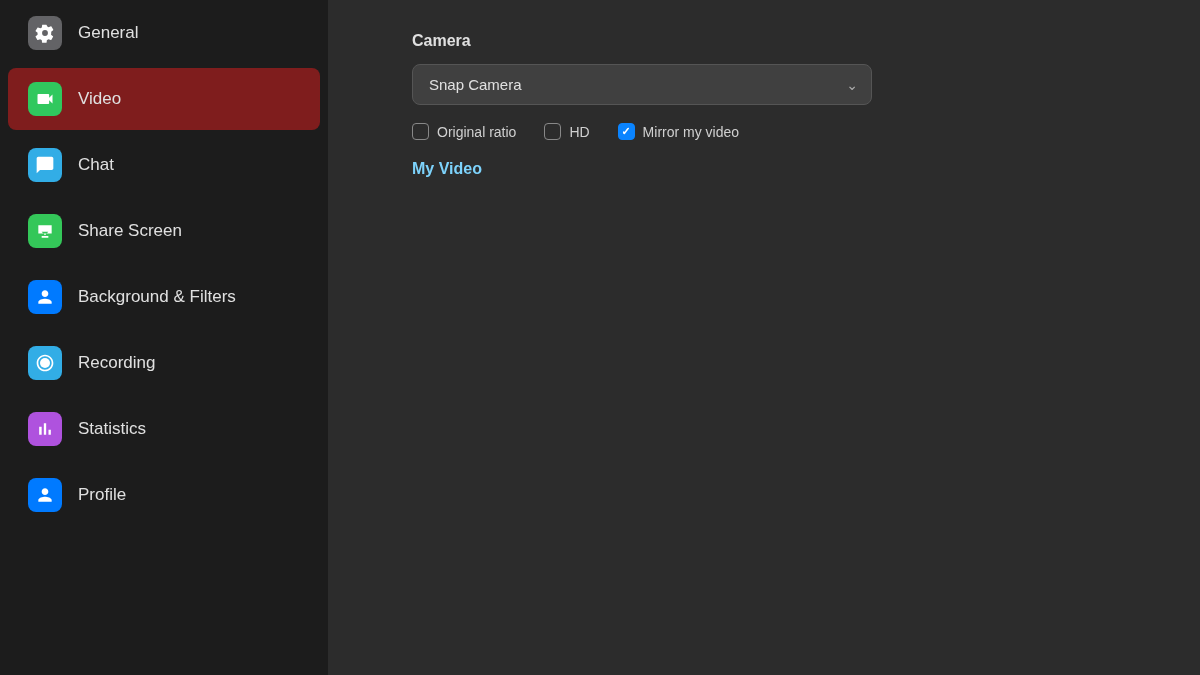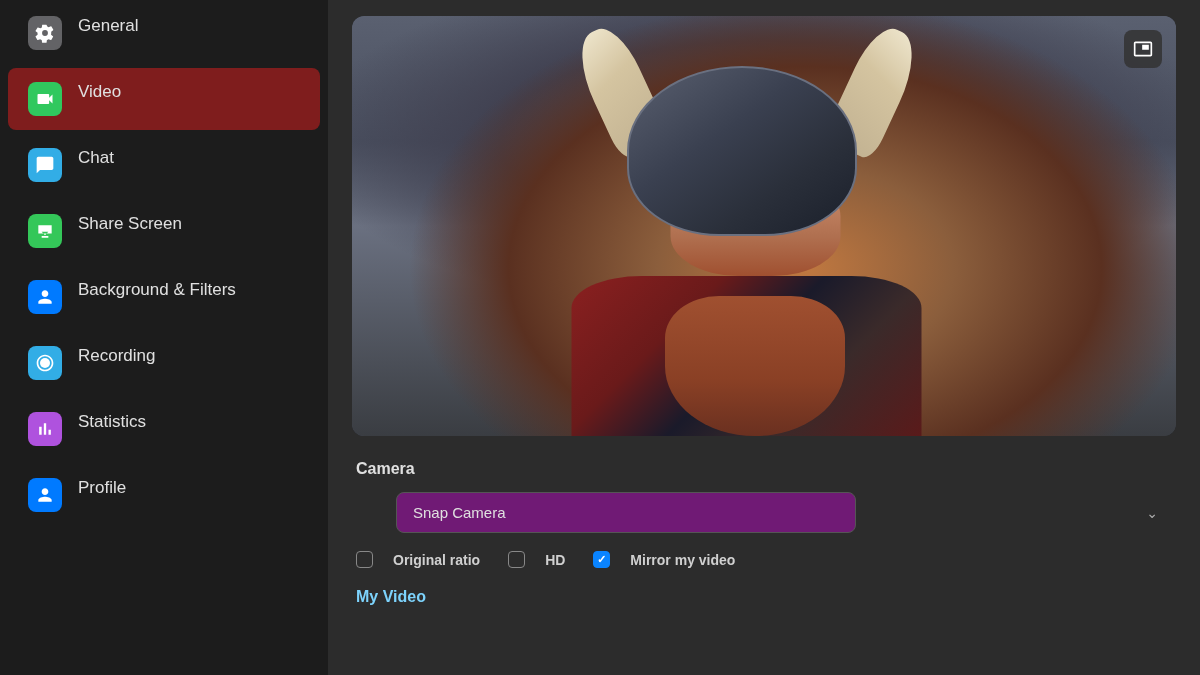--- a/index.html
+++ b/index.html
@@ -17,21 +17,21 @@
       width: 328px;
       min-width: 328px;
       background: #1c1c1c;
       display: flex;
       flex-direction: column;
       padding-top: 0;
     }
 
     .sidebar-item {
       display: flex;
-      align-items: flex-start;
+      align-items: center;
       gap: 16px;
       padding: 14px 20px;
       cursor: pointer;
       border-radius: 8px;
       margin: 2px 8px;
       color: #e0e0e0;
       font-size: 17px;
       font-weight: 400;
     }
 
@@ -57,23 +57,23 @@
     .icon-blue    { background: #007aff; }
     .icon-purple  { background: #af52de; }
     .icon-indigo  { background: #5856d6; }
     .icon-cyan    { background: #32ade6; }
 
     
     .main {
       flex: 1;
       background: #2c2c2c;
       display: flex;
-      flex-direction: column;
+      flex-direction: row;
       overflow-y: auto;
-      padding: 0;
+      padding: 8px;
     }
 
     .video-preview-container {
       position: relative;
       margin: 16px 24px 0 24px;
       border-radius: 12px;
       overflow: hidden;
       background: #000;
       height: 420px;
     }
@@ -246,29 +246,28 @@
     }
 
     .camera-select-wrapper {
       position: relative;
       margin-bottom: 18px;
     }
 
     .camera-select {
       width: 460px;
       padding: 11px 16px;
-      background: #701a75;
+      background: #404040;
       border: 1px solid #555;
       border-radius: 8px;
       color: #e0e0e0;
       font-size: 15px;
       appearance: none;
       cursor: pointer;
       outline: none;
-      margin-left: 40px;
     }
 
     .select-chevron {
       position: absolute;
       right: 14px;
       top: 50%;
       transform: translateY(-50%);
       color: #aaa;
       pointer-events: none;
       font-size: 14px;
@@ -277,25 +276,24 @@
     .checkboxes-row {
       display: flex;
       align-items: center;
       gap: 28px;
       margin-bottom: 20px;
     }
 
     .checkbox-item {
       display: flex;
       align-items: center;
-      gap: 20px;
+      gap: 8px;
       color: #d0d0d0;
       font-size: 14px;
       cursor: pointer;
-      font-weight: bold;
     }
 
     .cb-box {
       width: 17px;
       height: 17px;
       border-radius: 4px;
       border: 1.5px solid #888;
       background: transparent;
       display: flex;
       align-items: center;

